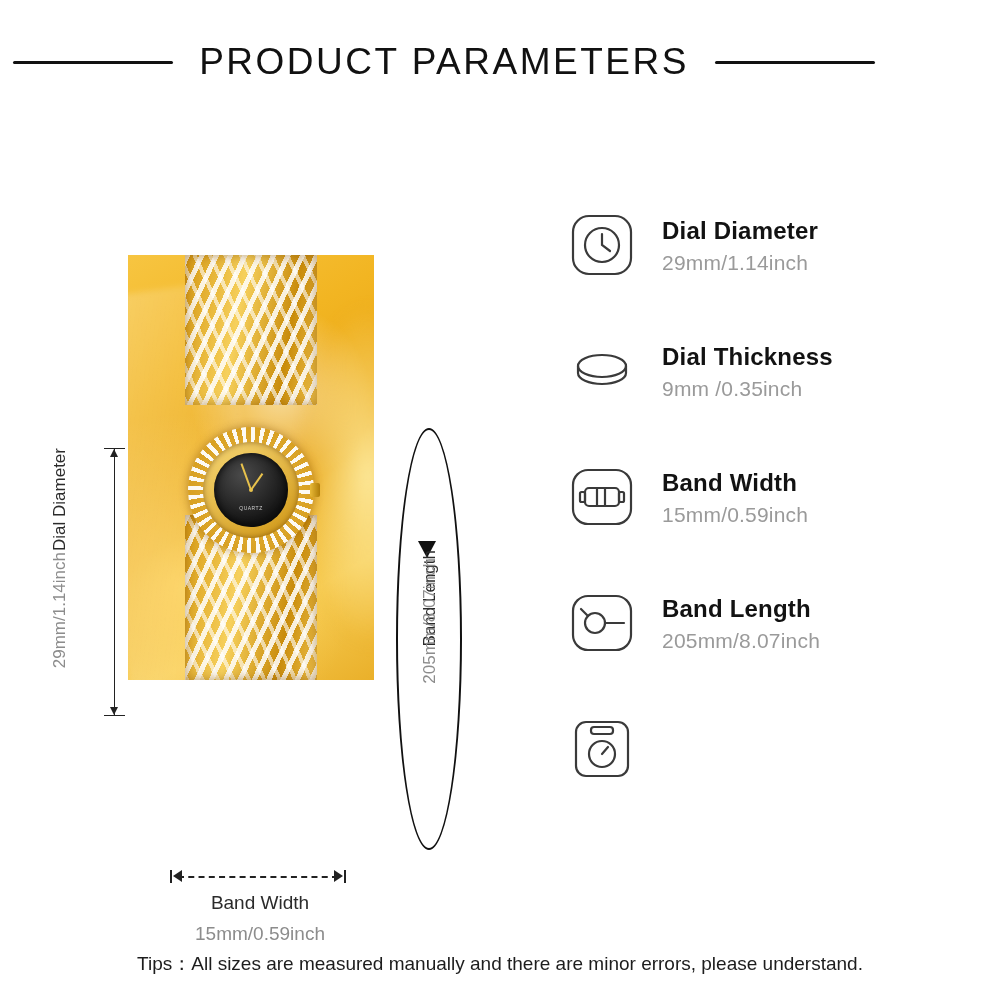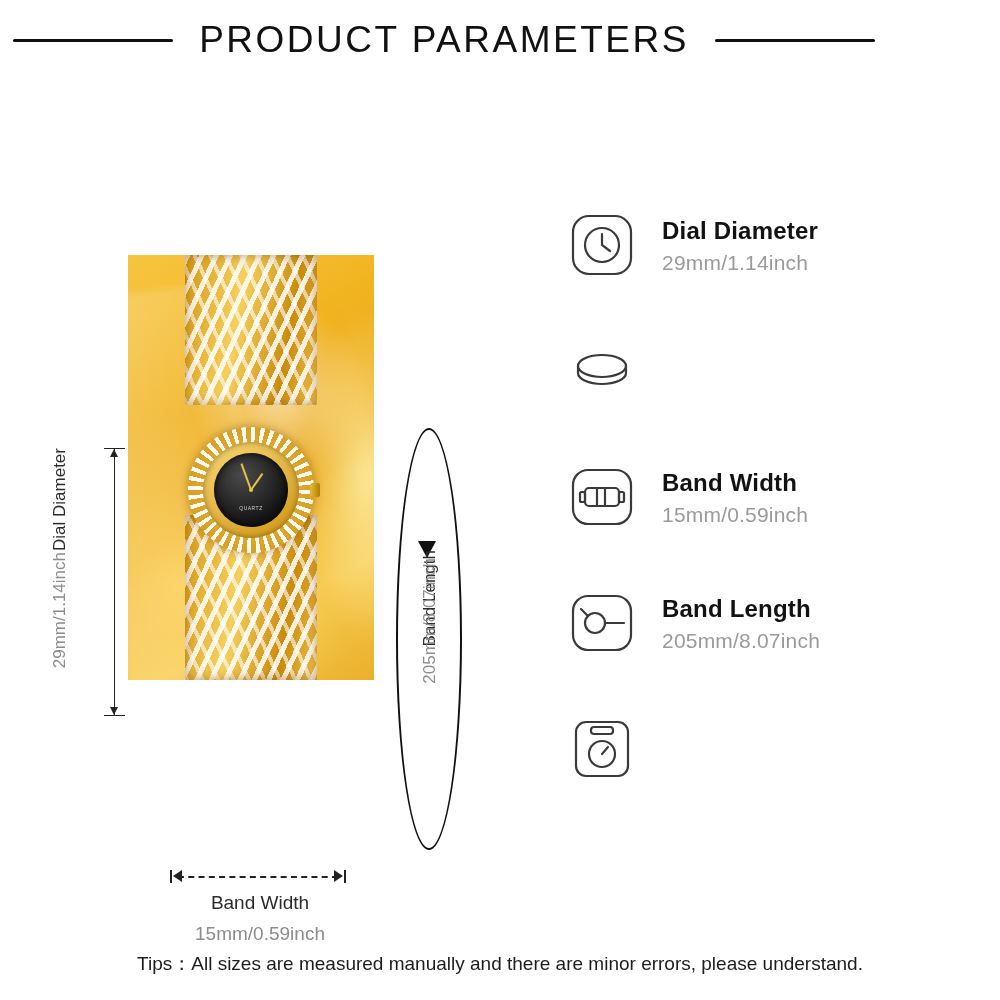--- a/index.html
+++ b/index.html
@@ -12,21 +12,21 @@
     background: #ffffff;
     font-family: "Liberation Sans", sans-serif;
     color: #1a1a1a;
     overflow: hidden;
     position: relative;
   }
 
   
   .header {
     position: absolute;
-    top: 10px;
+    top: 32px;
     left: 0;
     width: 888px;
     height: 60px;
     display: flex;
     align-items: center;
     justify-content: center;
   }
   .header .rule {
     height: 3px;
     background: #111;
@@ -439,20 +439,22 @@
   </div>
 
   <div class="spec-row">
     <div class="spec-icon">
       <svg width="66" height="66" viewBox="0 0 66 66" fill="none" stroke="#3a3a3a" stroke-width="2.2">
         <ellipse cx="33" cy="28" rx="24" ry="11"></ellipse>
         <path d="M9 28 v7 a24 11 0 0 0 48 0 v-7"></path>
       </svg>
     </div>
     <div class="spec-text">
+      <div class="spec-label">Dial Thickness</div>
+      <div class="spec-value">9mm /0.35inch</div>
     </div>
   </div>
 
   <div class="spec-row">
     <div class="spec-icon">
       <svg width="66" height="66" viewBox="0 0 66 66" fill="none" stroke="#3a3a3a" stroke-width="2.2">
         <rect x="4" y="6" width="58" height="54" rx="15"></rect>
         <rect x="16" y="24" width="34" height="18" rx="4"></rect>
         <rect x="11" y="28" width="5" height="10" rx="1.5"></rect>
         <rect x="50" y="28" width="5" height="10" rx="1.5"></rect>

